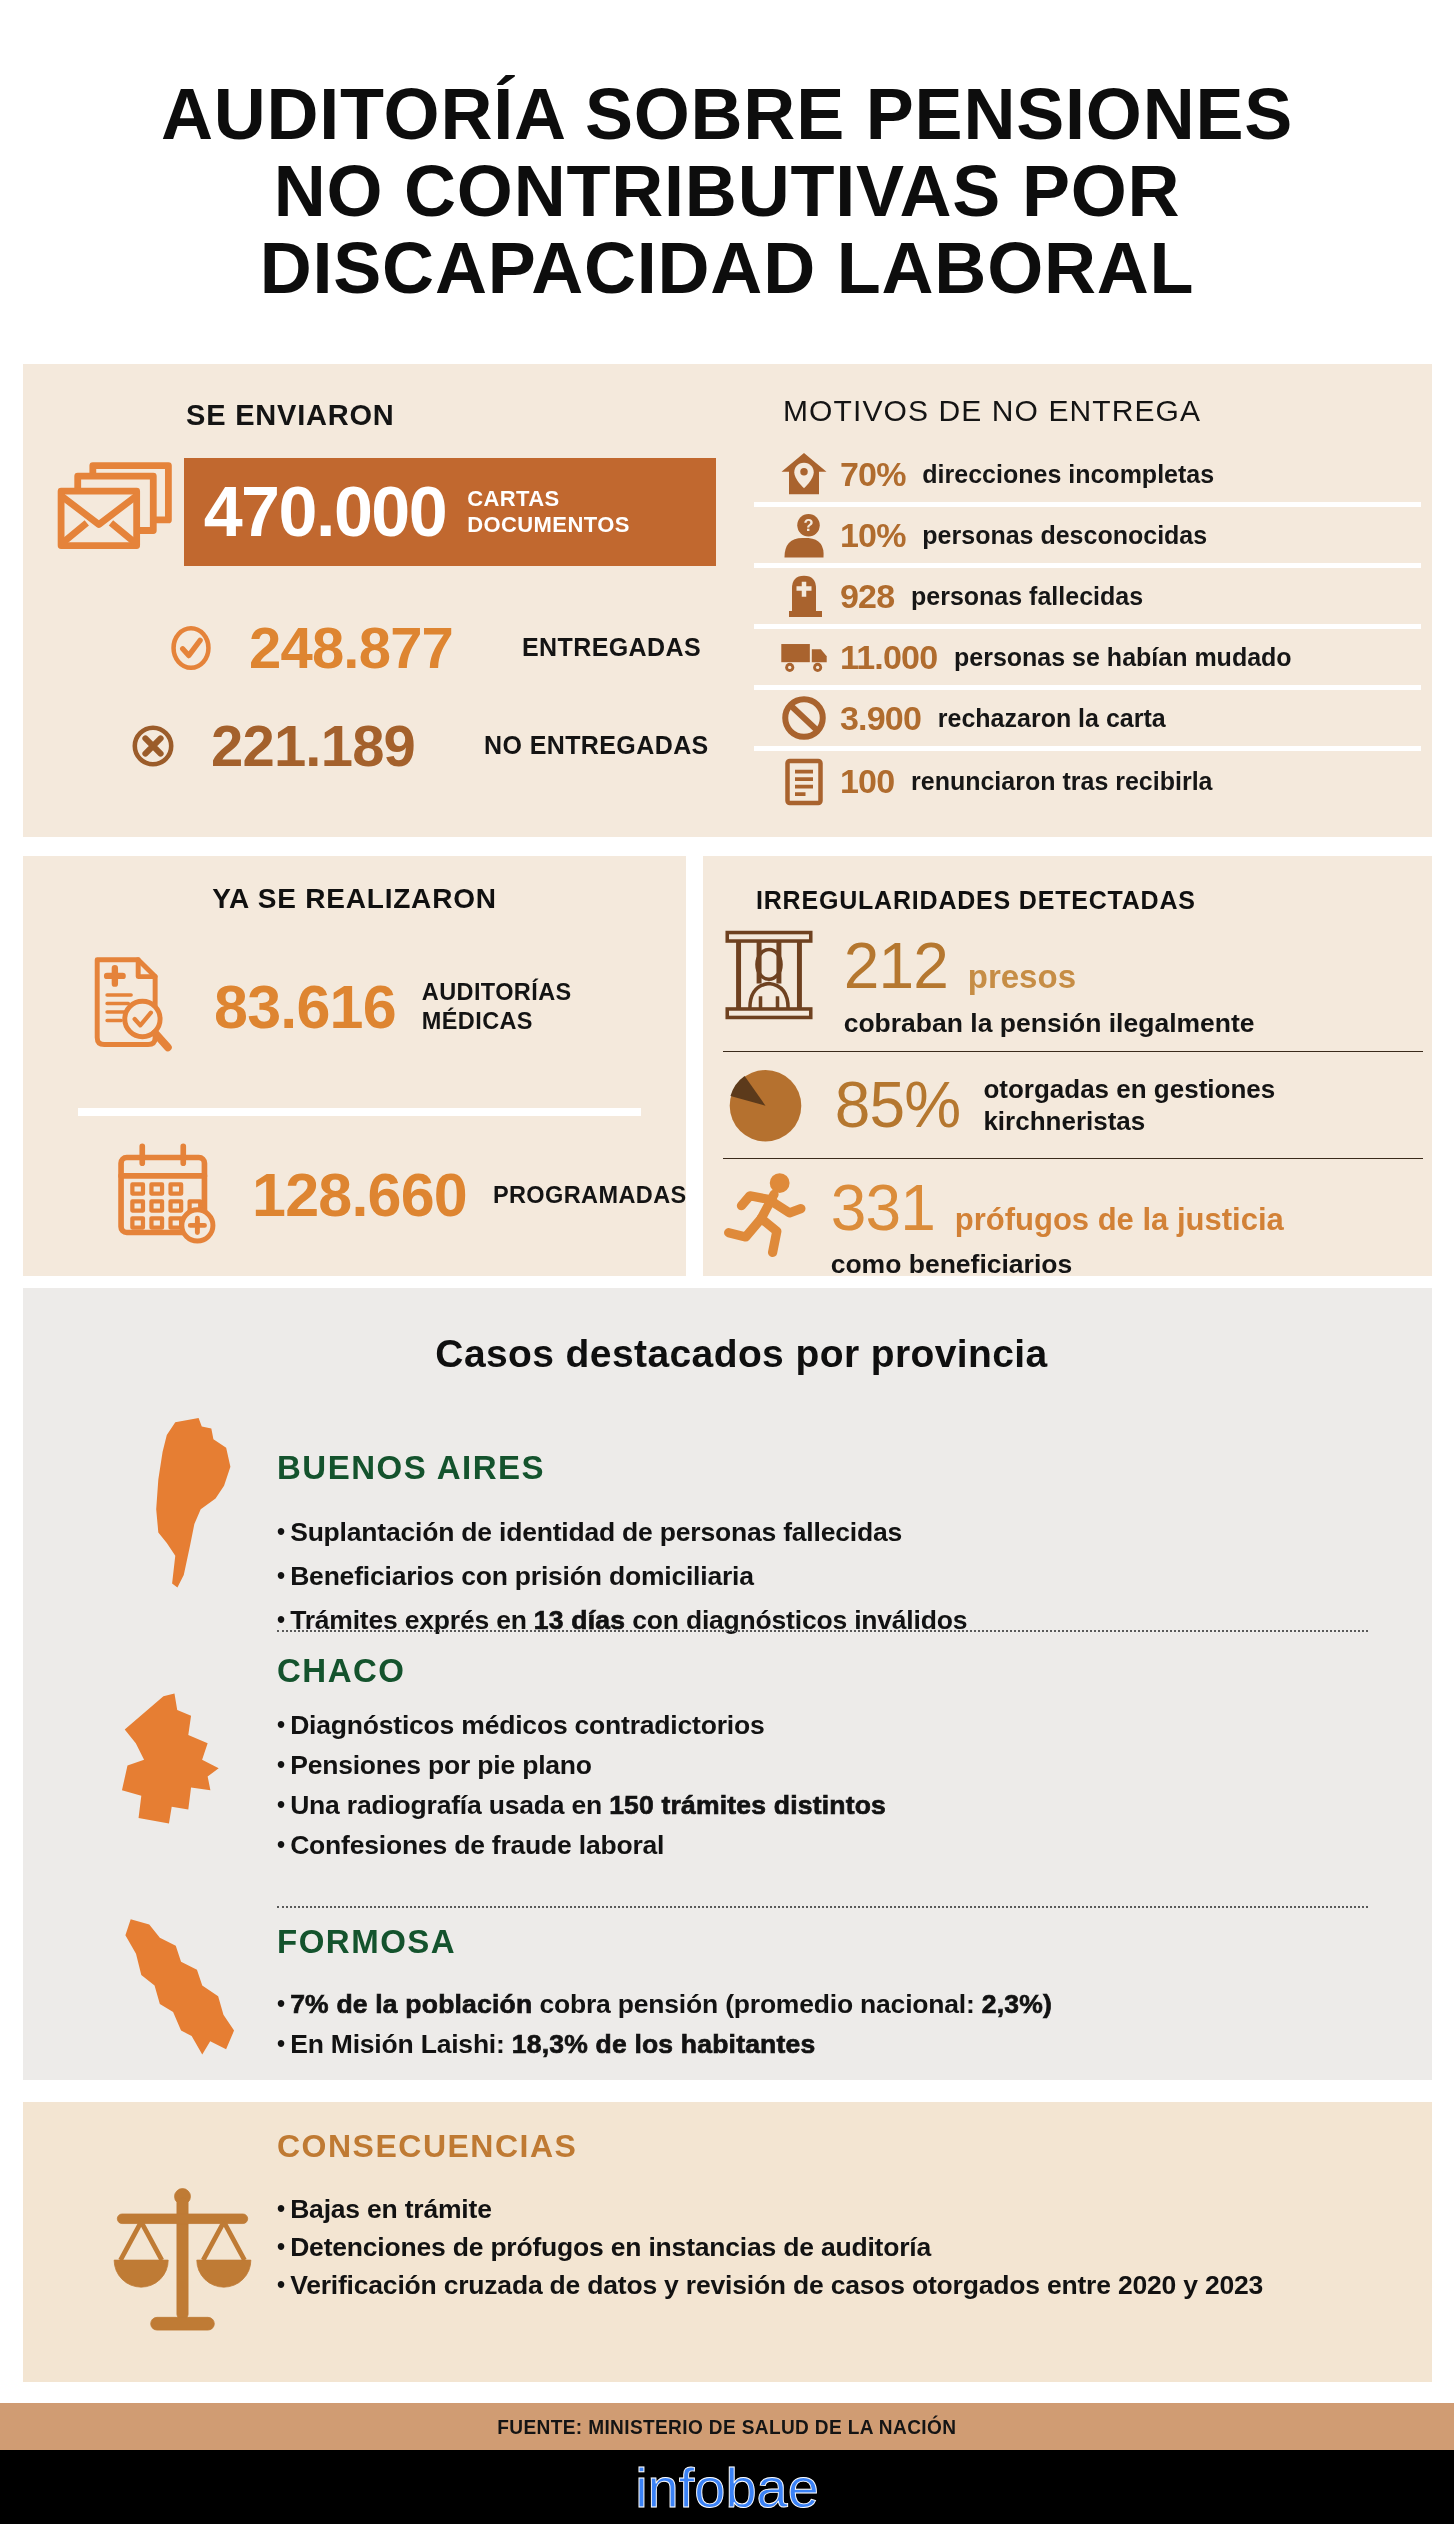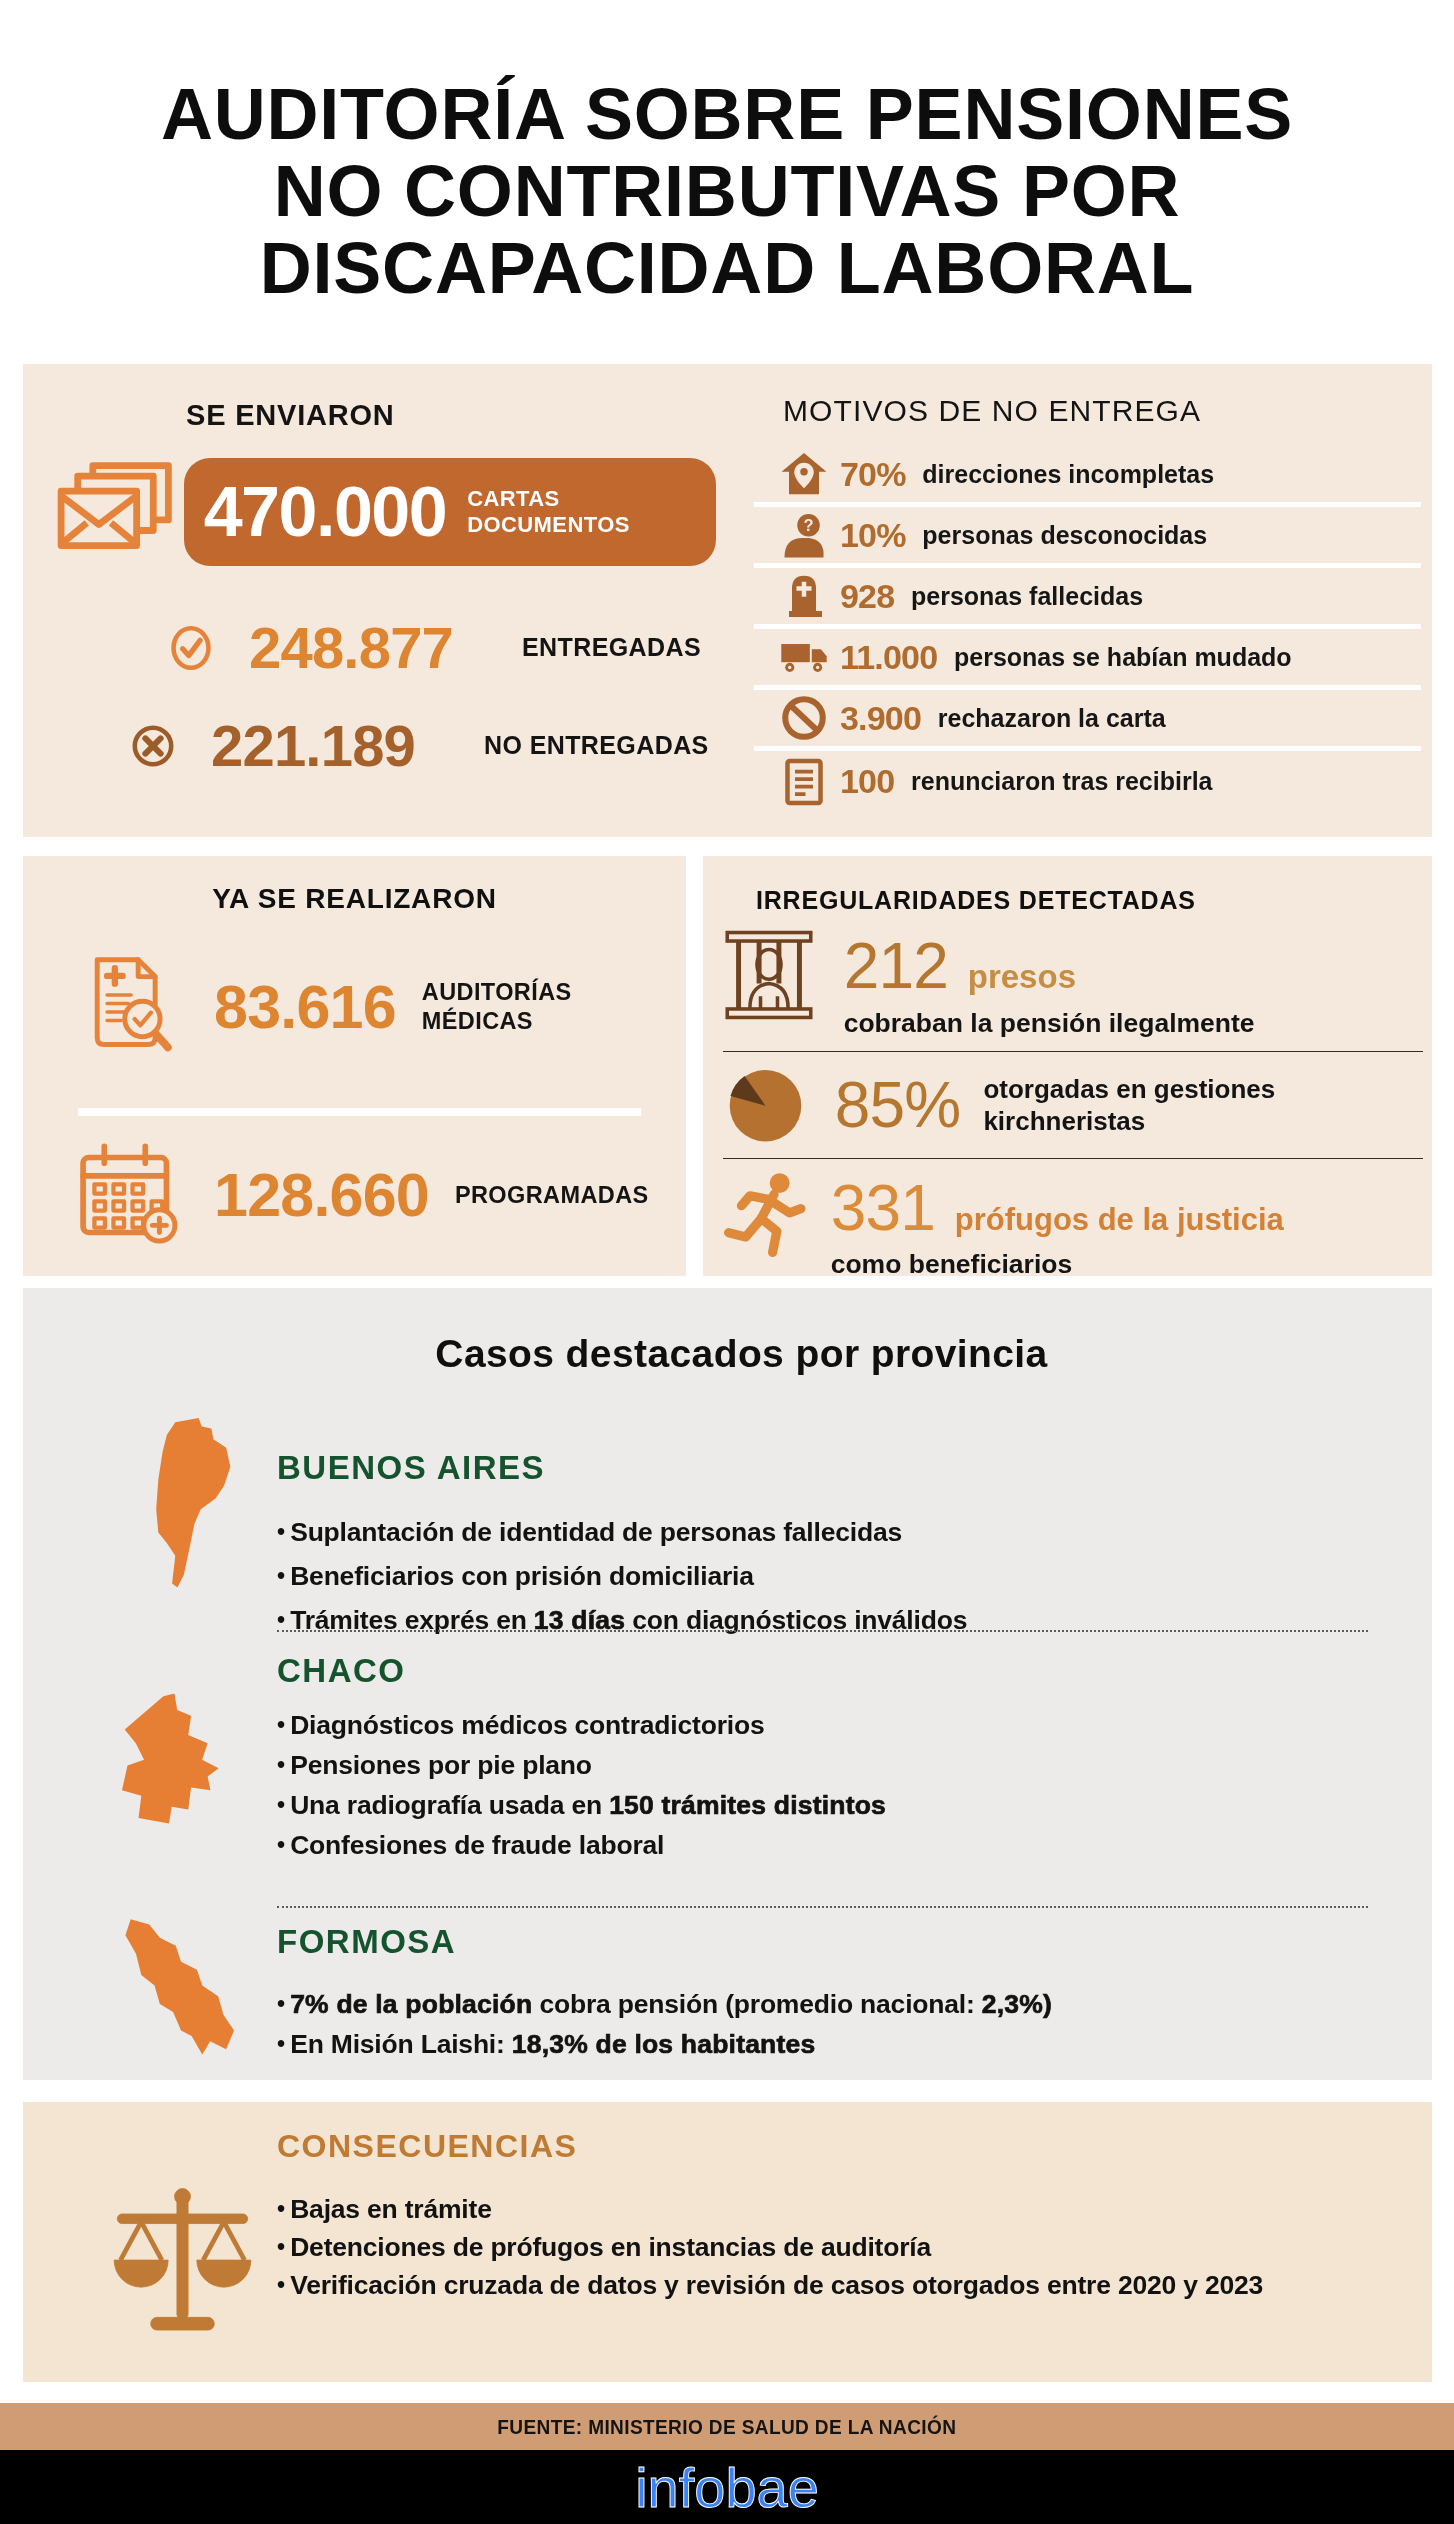--- a/index.html
+++ b/index.html
@@ -17,21 +17,21 @@
     font-size:72px; line-height:77px; font-weight:700; letter-spacing:0.8px; color:#0d0d0d;
   }
 
   
   .band-a { top:364px; height:473px; background:#f4e9dc; }
   .sent-col { position:absolute; left:0; top:0; width:716px; height:100%; }
   .sent-heading { position:absolute; left:163px; top:35px; font-size:29px; font-weight:700; letter-spacing:0.8px; color:#141414; }
   .mail-icon { position:absolute; left:32px; top:97px; width:121px; height:102px; }
   .big-box {
     position:absolute; left:161px; top:94px; width:532px; height:108px; background:#c1682f;
-    display:flex; align-items:center; padding:0 19.7px; gap:21px;border-radius:26px;
+    display:flex; align-items:center; padding:0 19.7px; gap:21px;
   }
   .big-num { font-size:70px; font-weight:700; color:#ffffff; letter-spacing:-1.5px; }
   .big-label { font-size:22px; line-height:26px; font-weight:700; color:#ffffff; letter-spacing:0.4px; }
   .stat-row { position:absolute; left:0; width:100%; display:flex; align-items:center; }
   .stat-row.delivered { top:250px;justify-content:center; }
   .stat-row.undelivered { top:348px; }
   .stat-row .circ-icon { width:44px; height:44px; margin-left:108px; flex:0 0 auto; }
   .stat-num { font-size:58px; font-weight:700; letter-spacing:-0.8px; margin-left:36px; min-width:273px; }
   .stat-num.orange { color:#de8531; }
   .stat-num.brown  { color:#a4612c; }
@@ -45,21 +45,21 @@
   .reason-icon { width:48px; height:48px; margin:0 12px 0 26px; flex:0 0 auto; display:flex; align-items:center; justify-content:center; }
   .reason-val { font-size:34px; font-weight:700; color:#b06c2e; letter-spacing:-0.8px; white-space:nowrap; }
   .reason-lbl { font-size:25px; font-weight:700; color:#161616; margin-left:16.7px; white-space:nowrap; }
 
   
   .band-b-left  { position:absolute; top:856px; left:23px;  width:663px; height:420px; background:#f4e9dc; }
   .band-b-right { position:absolute; top:856px; left:703px; width:729px; height:420px; background:#f4e9dc; }
   .audits-heading { position:absolute; top:27px; left:0; width:100%; text-align:center; font-size:28px; font-weight:700; letter-spacing:0.8px; }
   .audit-row { position:absolute; left:0; width:100%; display:flex; align-items:center; }
   .audit-row.done { top:98px; }
-  .audit-row.scheduled { top:286px; }
+  .audit-row.scheduled { top:286px;padding-left:38px; }
   .audit-icon { width:106px; height:106px; margin-left:53px; flex:0 0 auto; }
   .audit-num { font-size:61px; font-weight:700; color:#de8531; letter-spacing:-0.8px; margin-left:32px; }
   .audit-lbl { font-size:23.5px; line-height:29px; font-weight:700; color:#141414; margin-left:26px; letter-spacing:0.4px; }
   .audit-sep { position:absolute; top:252px; left:55px; right:45px; height:8.3px; background:#ffffff; }
 
   .irr-heading { position:absolute; top:30px; left:53px; font-size:25px; font-weight:700; letter-spacing:0.8px; }
   .irr-body { position:absolute; top:73px; left:0; width:100%; }
   .irr-row { display:flex; align-items:flex-start; padding-left:19.7px; }
   .irr-icon { flex:0 0 auto; }
   .irr-texts { margin-left:29px; }

